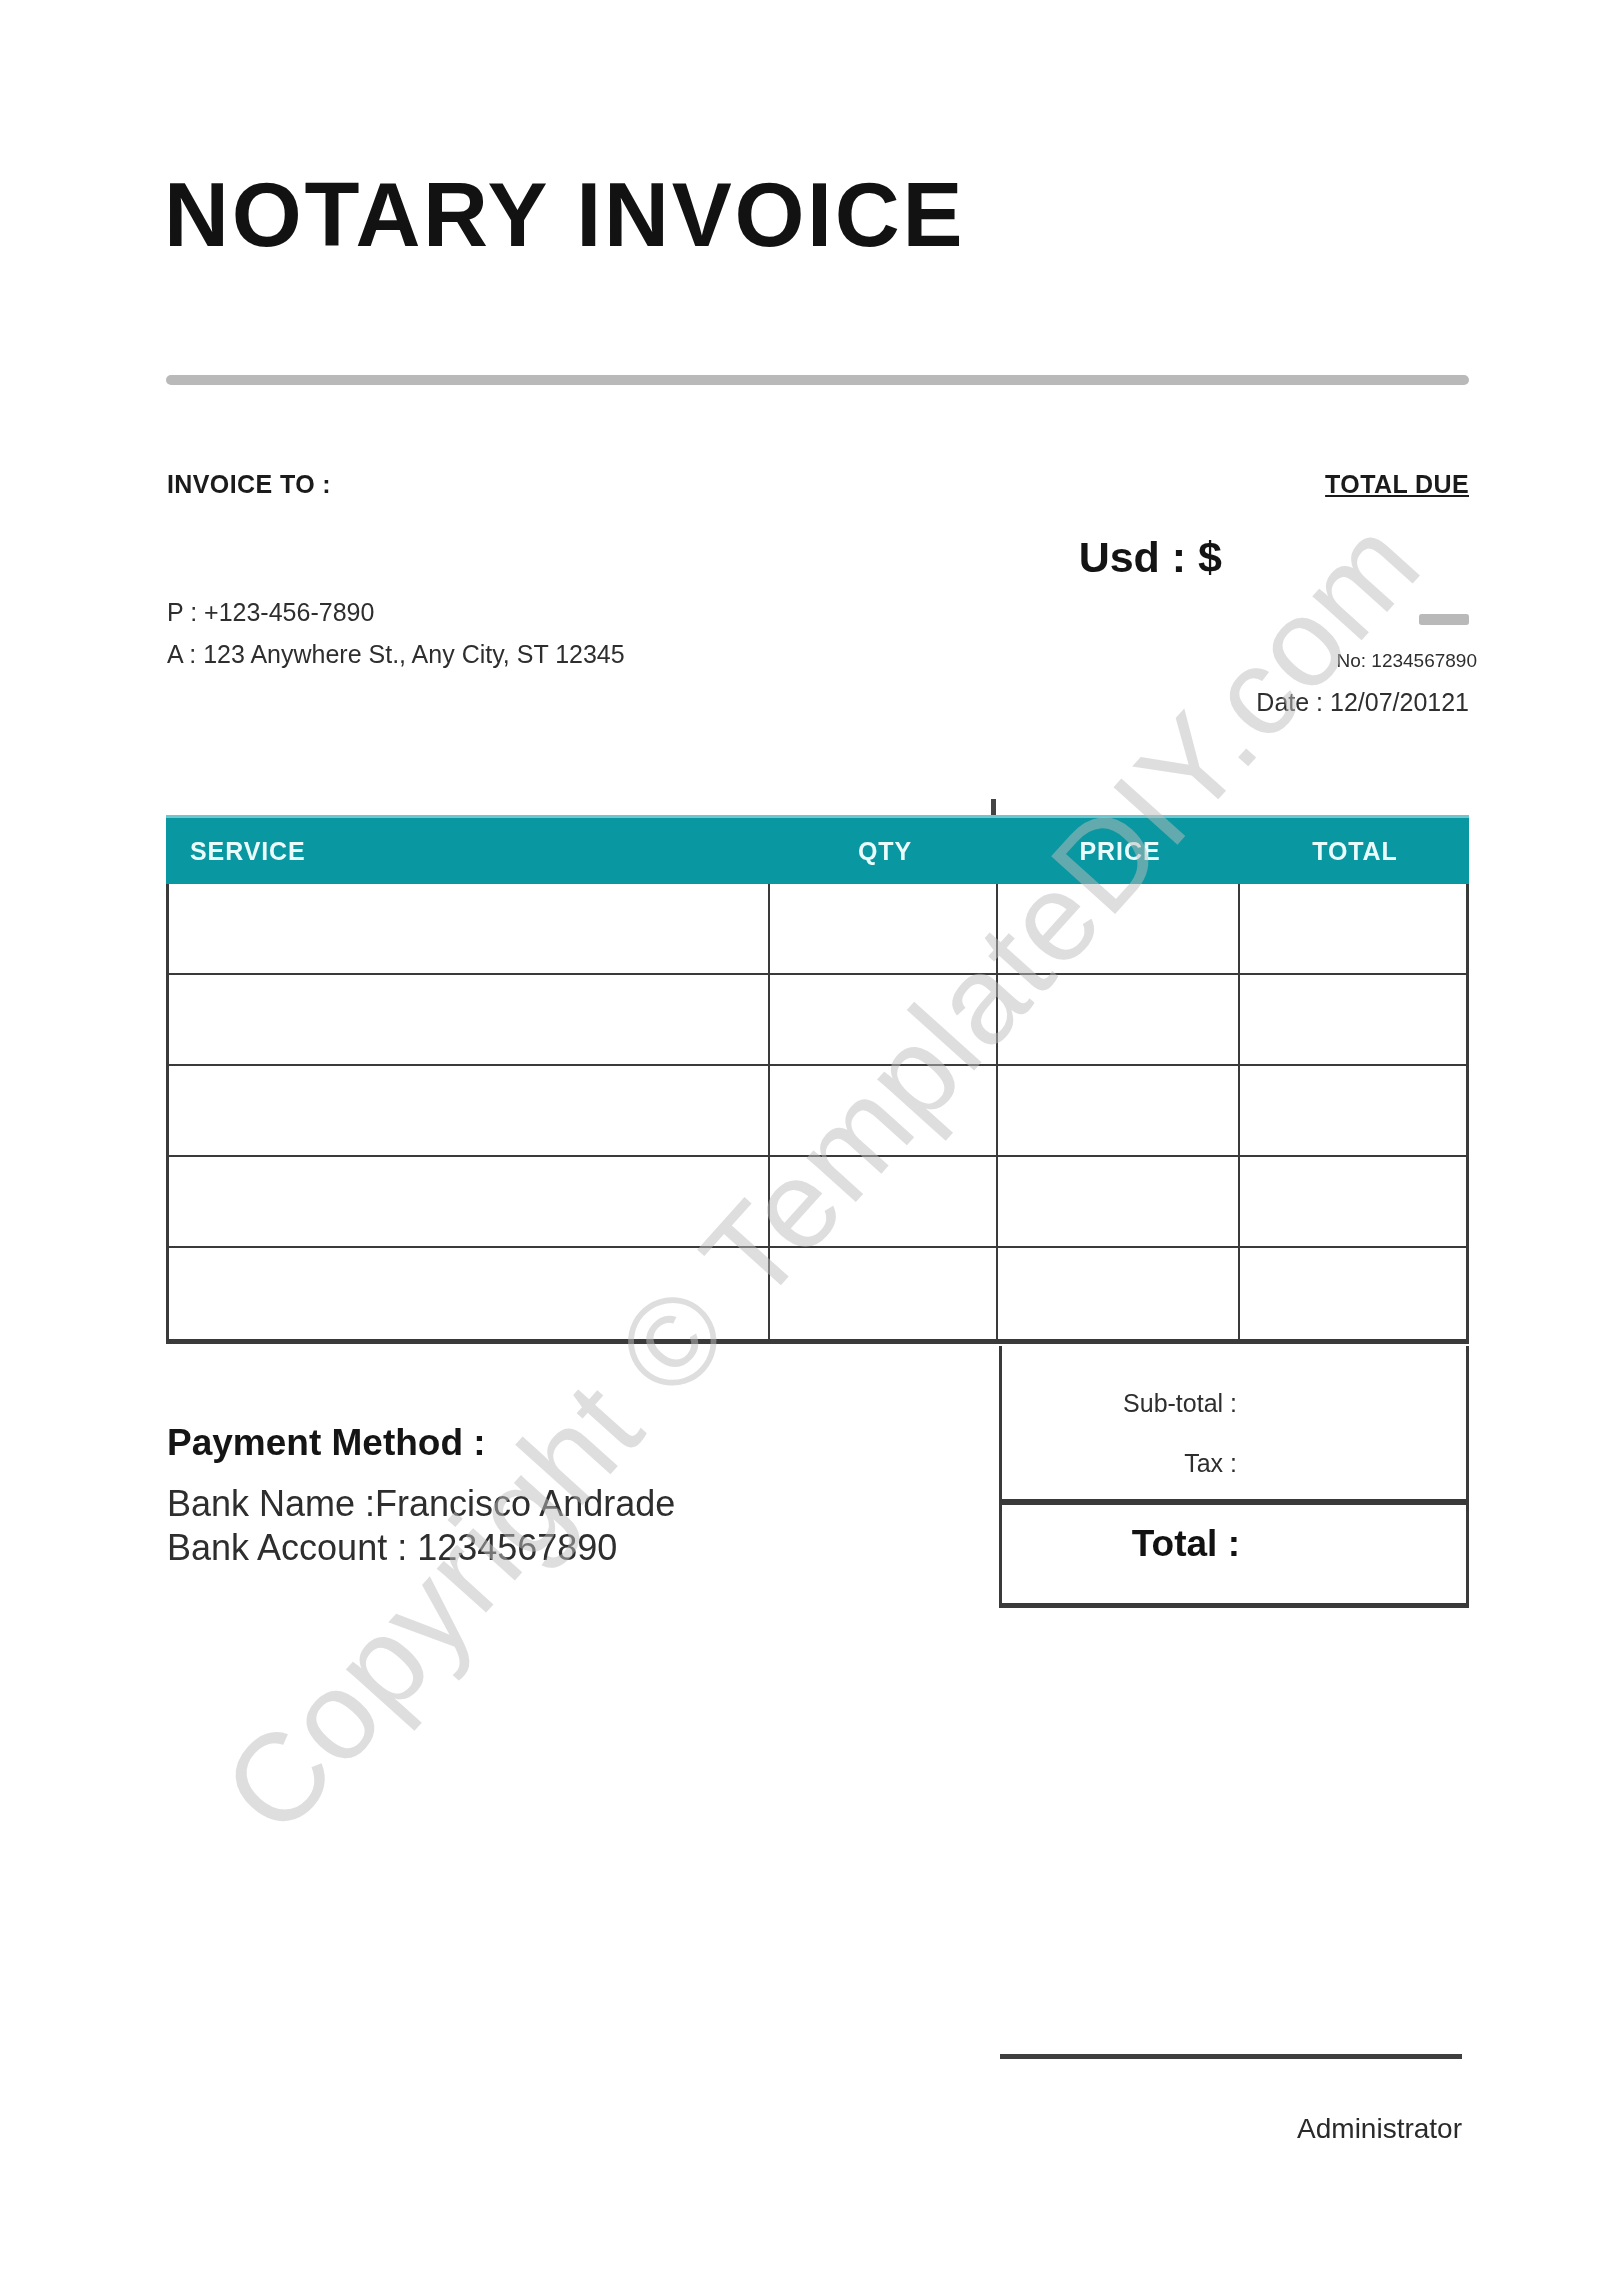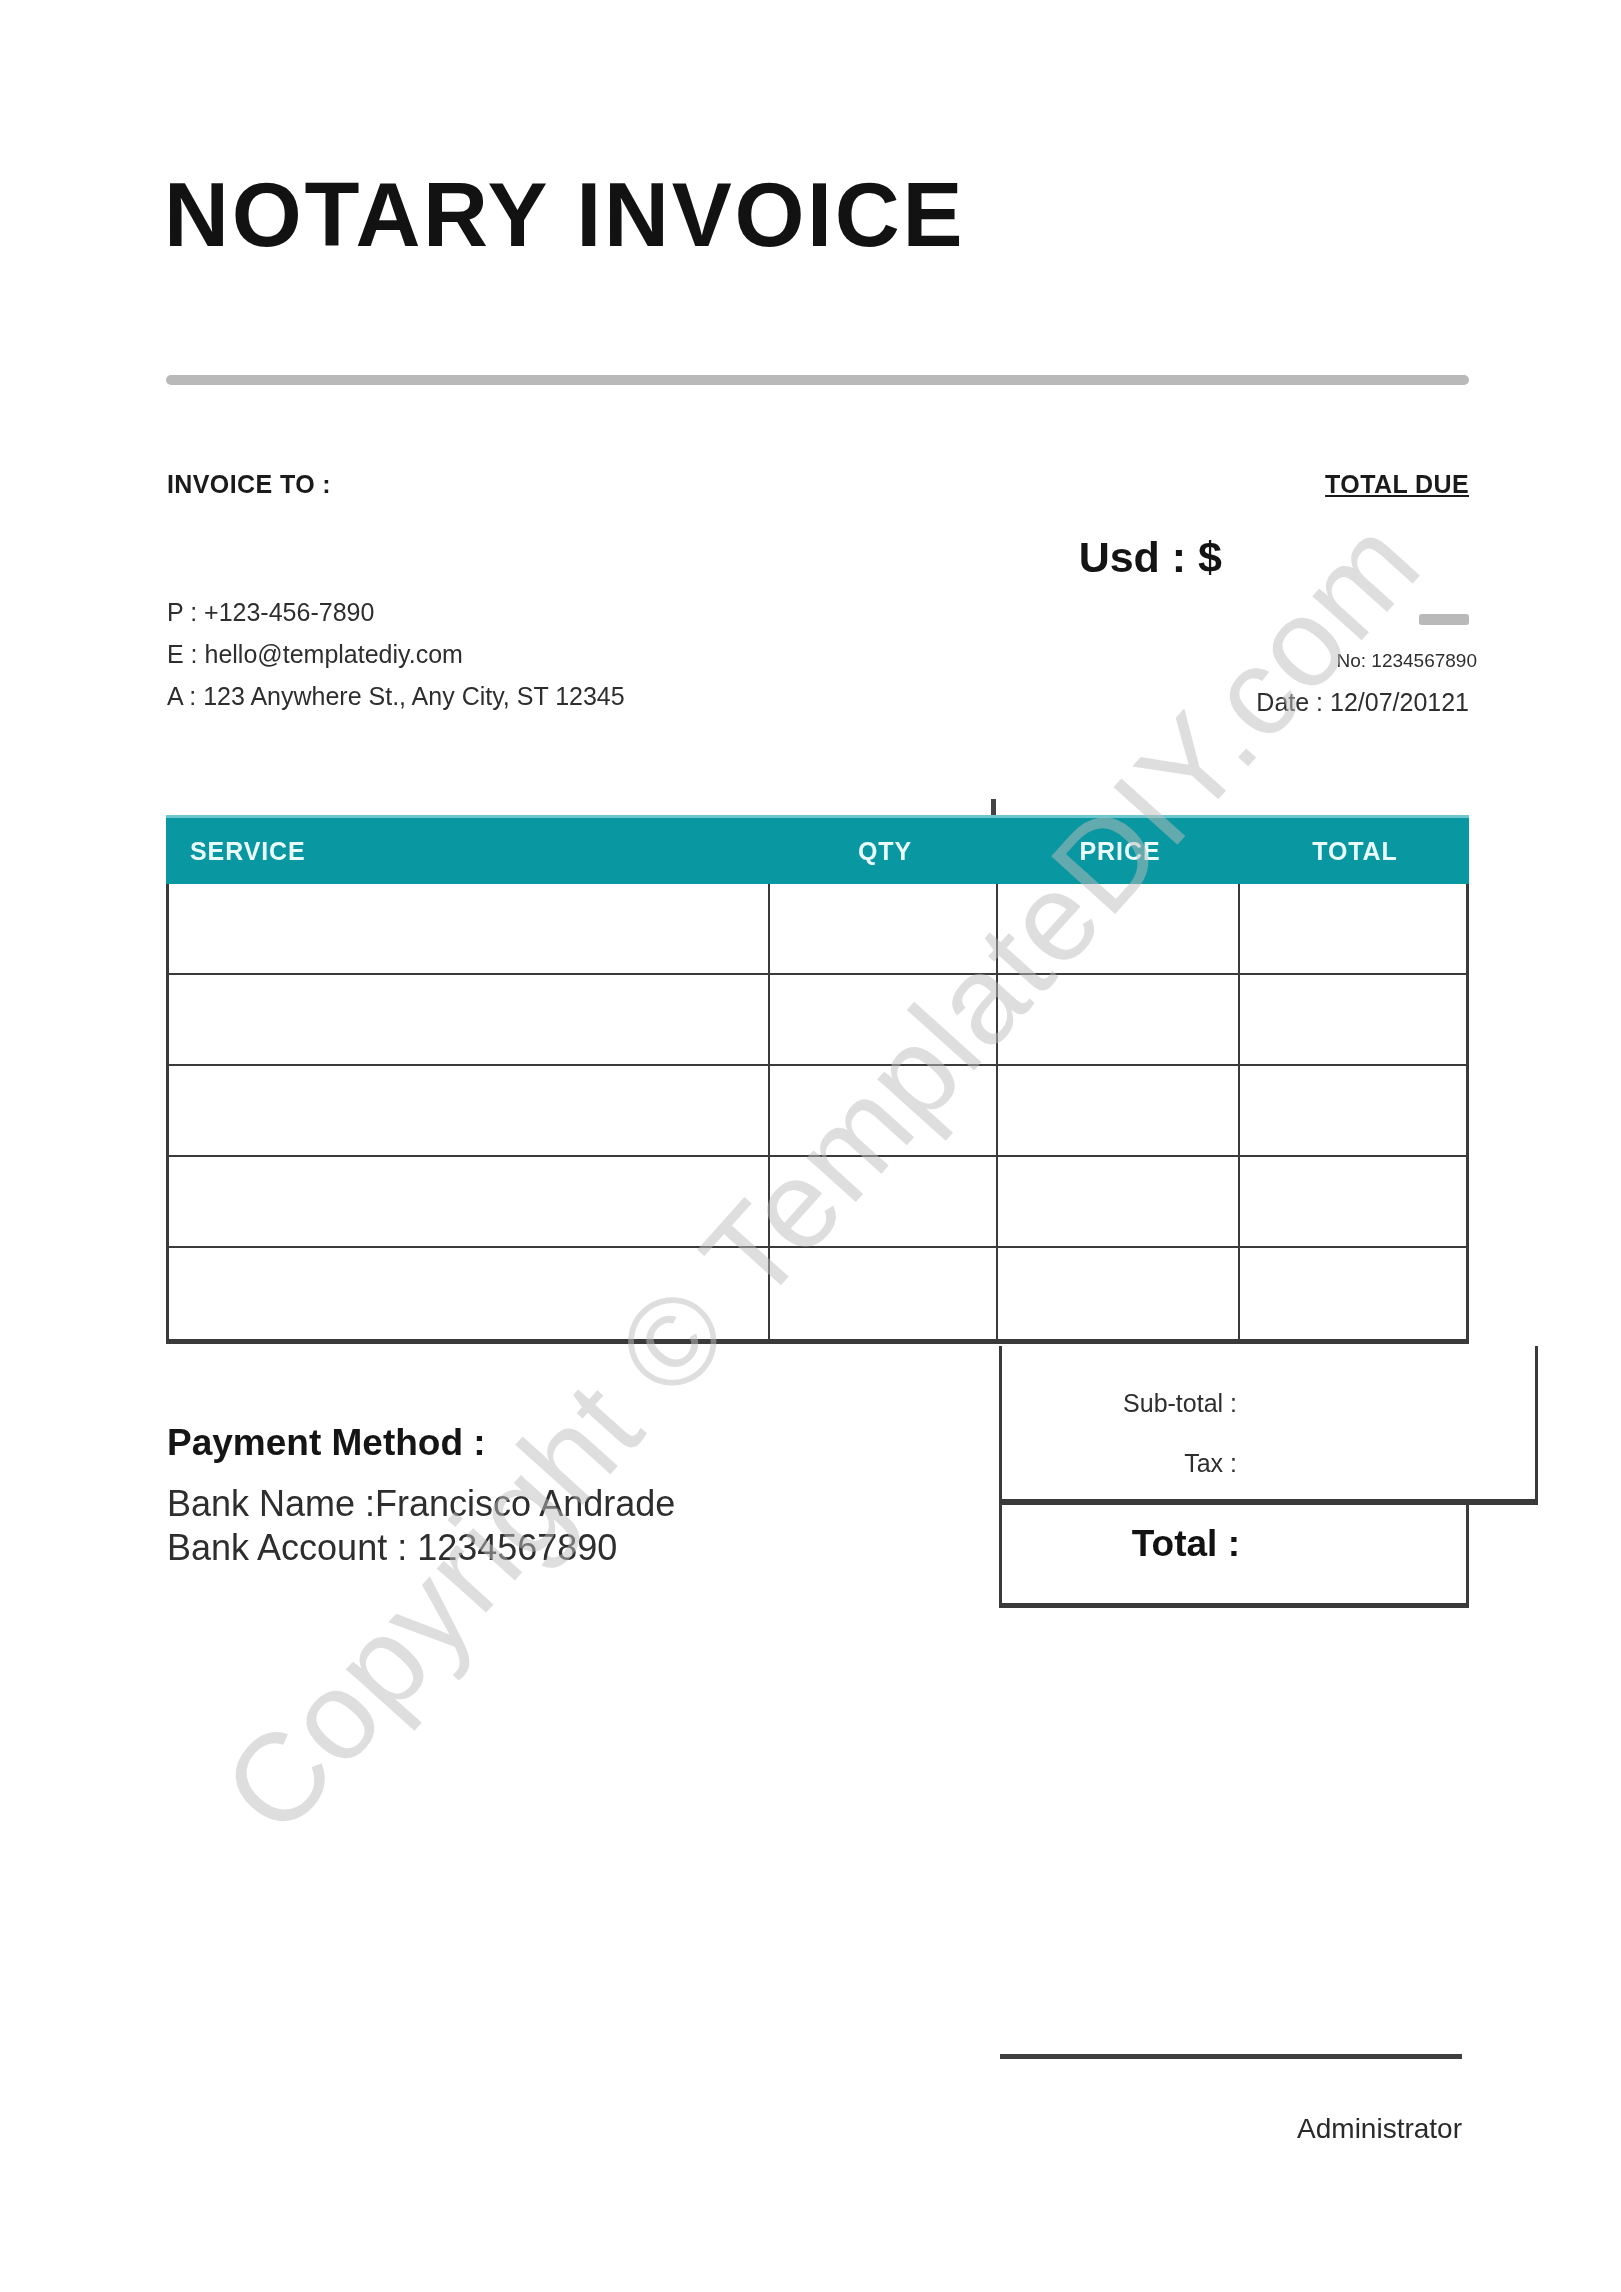--- a/index.html
+++ b/index.html
@@ -64,21 +64,21 @@
   .t-row:last-child { border-bottom:none; }
   .t-cell { border-right:2.7px solid #3a3a3a; }
   .t-cell:last-child { border-right:none; }
   .c-service { width:601px; }
   .c-qty     { width:228px; }
   .c-price   { width:242px; }
   .c-total   { flex:1; }
 
   
   .summary-upper {
-    position:absolute; left:999px; top:1346px; width:539px; height:159px;
+    position:absolute; left:999px; top:1346px; width:470px; height:159px;
     border-left:3.6px solid #3a3a3a; border-right:3.6px solid #3a3a3a; border-bottom:6.3px solid #3a3a3a;
   }
   .sum-label { position:absolute; left:0; width:235px; text-align:right; font-size:25px; line-height:30px; color:#2e2e2e; }
   .sum-sub { top:42px; }
   .sum-tax { top:102px; }
   .sum-value { position:absolute; left:251px; width:197px; font-size:25px; line-height:30px; color:#2e2e2e; }
   .val-sub { top:42px; }
   .val-tax { top:102px; }
 
   .summary-total {
@@ -102,21 +102,20 @@
 <div class="page">
 
   <div class="watermark">Copyright © TemplateDIY.com</div>
 
   <h1 class="title">NOTARY INVOICE</h1>
   <div class="title-divider"></div>
 
   <div class="inv-label">INVOICE TO :</div>
   <div class="inv-contact">
     <div>P : +123-456-7890</div>
-    <div>E : hello@templatediy.com</div>
     <div>A : 123 Anywhere St., Any City, ST 12345</div>
   </div>
 
   <div class="td-label">TOTAL DUE</div>
   <div class="td-usd">Usd : $</div>
   <div class="td-dash"></div>
   <div class="td-no">No: 1234567890</div>
   <div class="td-date">Date : 12/07/20121</div>
 
   <div class="t-notch"></div>

